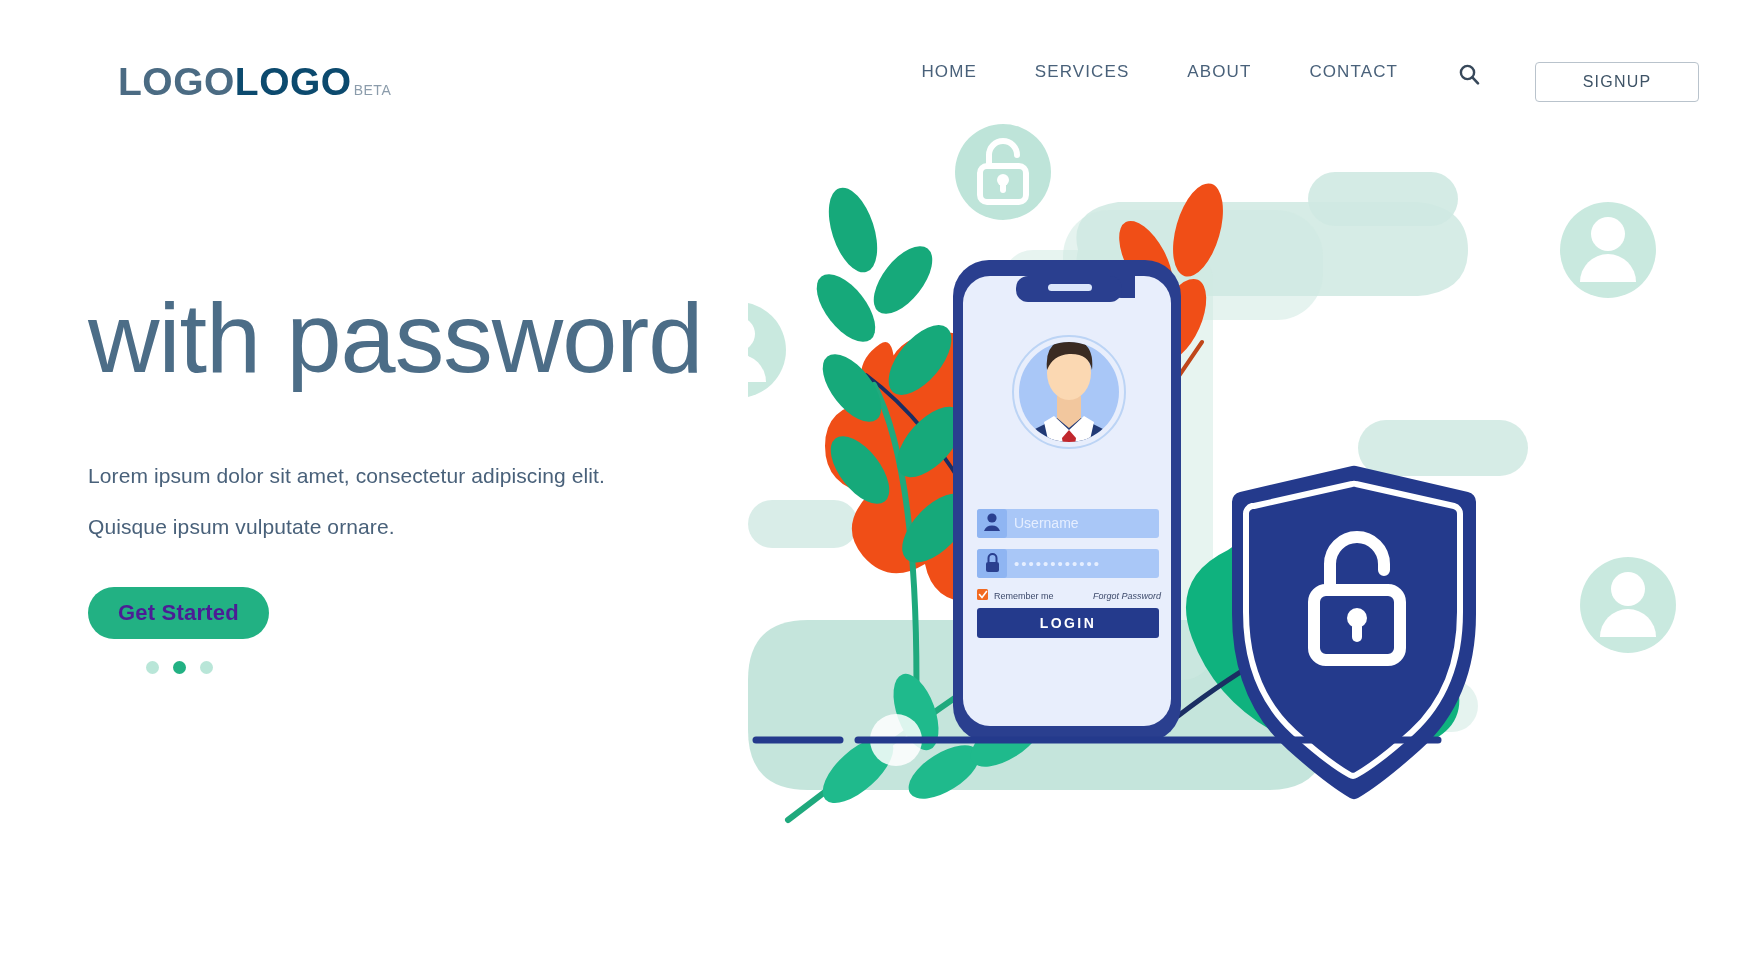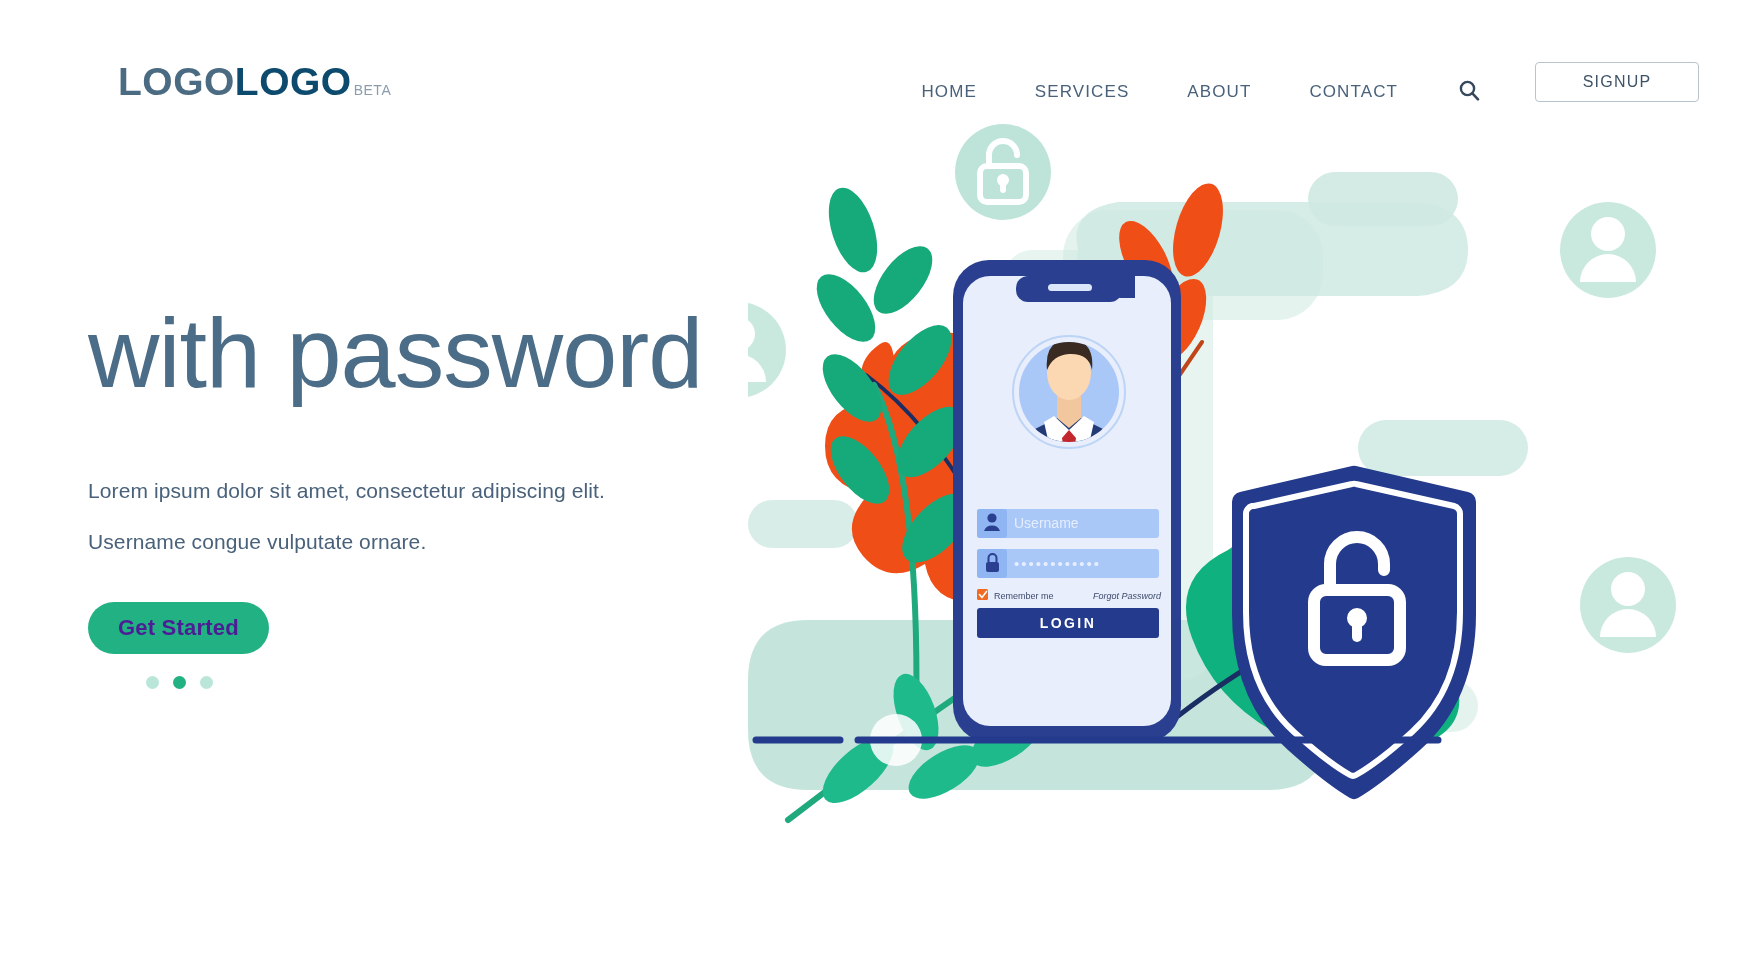--- a/index.html
+++ b/index.html
@@ -51,21 +51,21 @@
     color: #8b9cab;
     margin-left: 2px;
     letter-spacing: 0.5px;
   }
 
   .nav {
     position: absolute;
     right: 64px;
     top: 62px;
     display: flex;
-    align-items: flex-end;
+    align-items: flex-start;
     gap: 12px;
   }
   .nav-item {
     font-size: 17px;
     color: #49617a;
     letter-spacing: 1.1px;
     padding: 0 23px;
     cursor: pointer;
     white-space: nowrap;
   }
@@ -107,21 +107,21 @@
     display: block;
     font-size: 106px;
     font-weight: bold;
     letter-spacing: -2px;
   }
   .headline .l2 {
     display: block;
     font-size: 99px;
     font-weight: normal;
     letter-spacing: -1px;
-    margin-top: 33px;
+    margin-top: 18px;
   }
   .paras {
     margin-top: 78px;
   }
   .para {
     font-size: 21px;
     color: #49617a;
     line-height: 1.0;
     margin-bottom: 30px;
     letter-spacing: 0.1px;
@@ -195,21 +195,21 @@
     </div>
   </div>
 
   <div class="left-col">
     <h1 class="headline">
       <span class="l2">with password</span>
     </h1>
 
     <div class="paras">
       <p class="para">Lorem ipsum dolor sit amet, consectetur adipiscing elit.</p>
-      <p class="para">Username congue vulputate ornare.</p>
+      <p class="para">Quisque ipsum vulputate ornare.</p>
     </div>
 
     <button class="cta-btn">Get Started</button>
 
     <div class="dots">
       <span class="dot"></span>
       <span class="dot active"></span>
       <span class="dot"></span>
     </div>
   </div>

